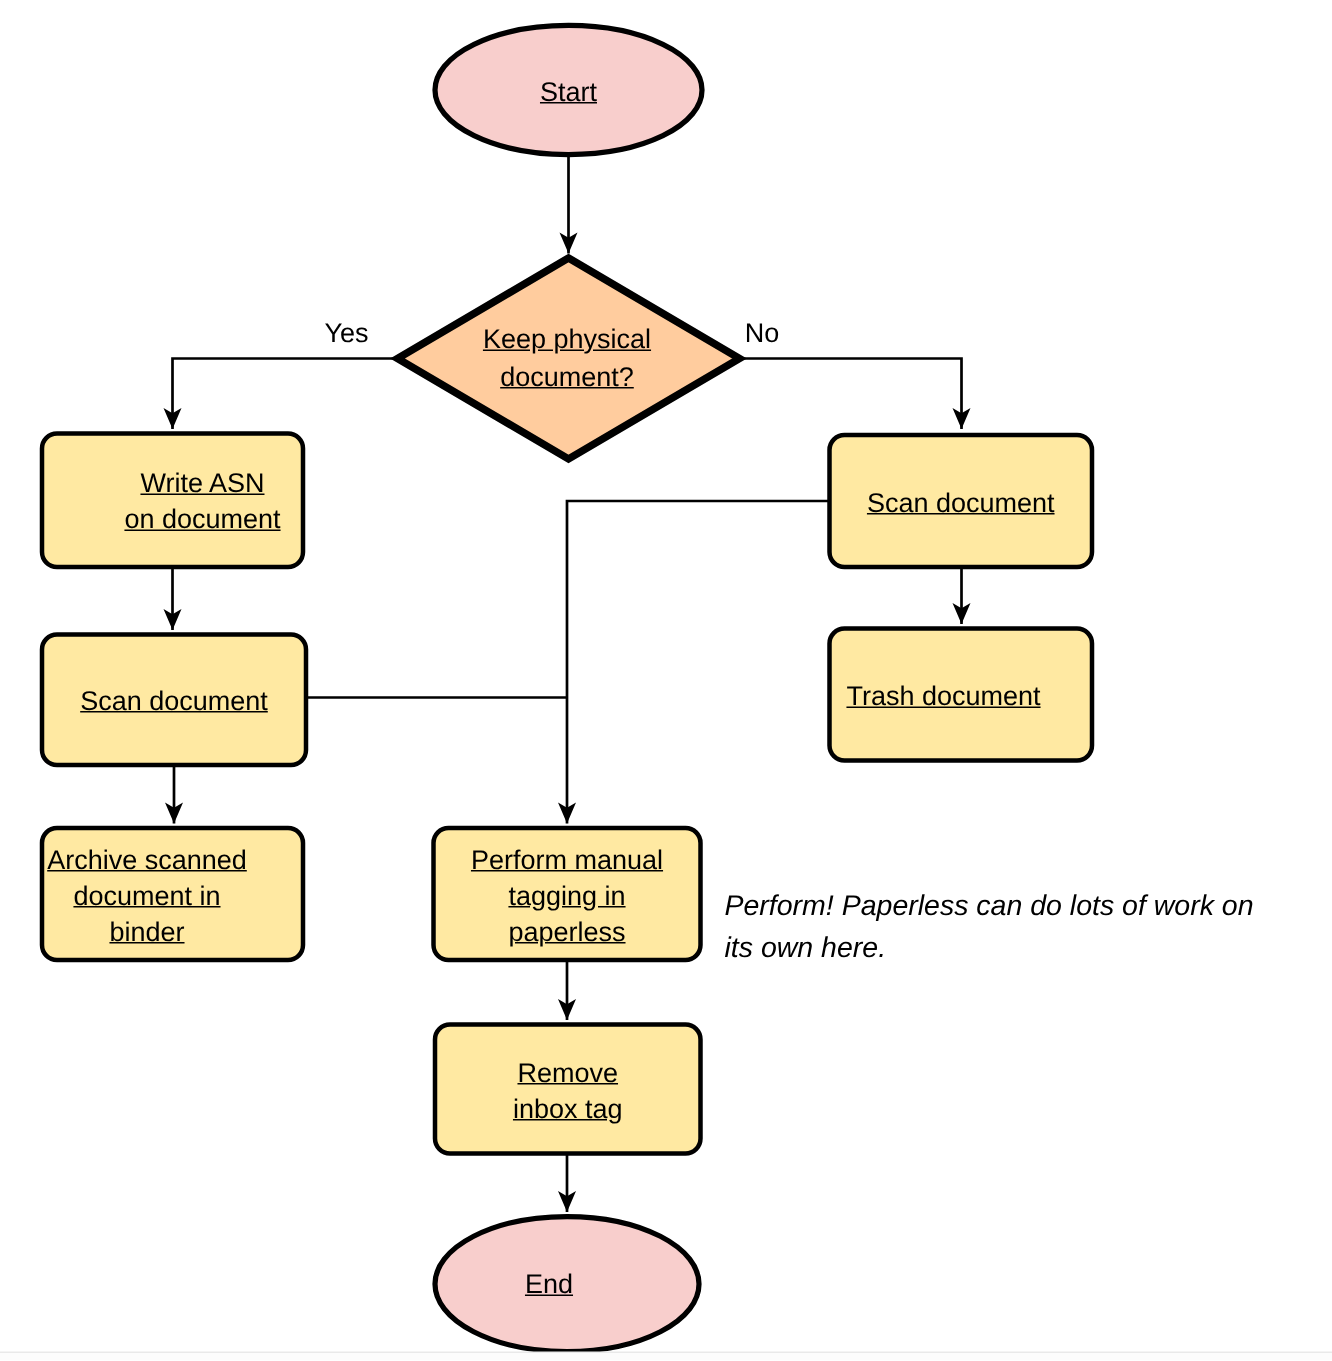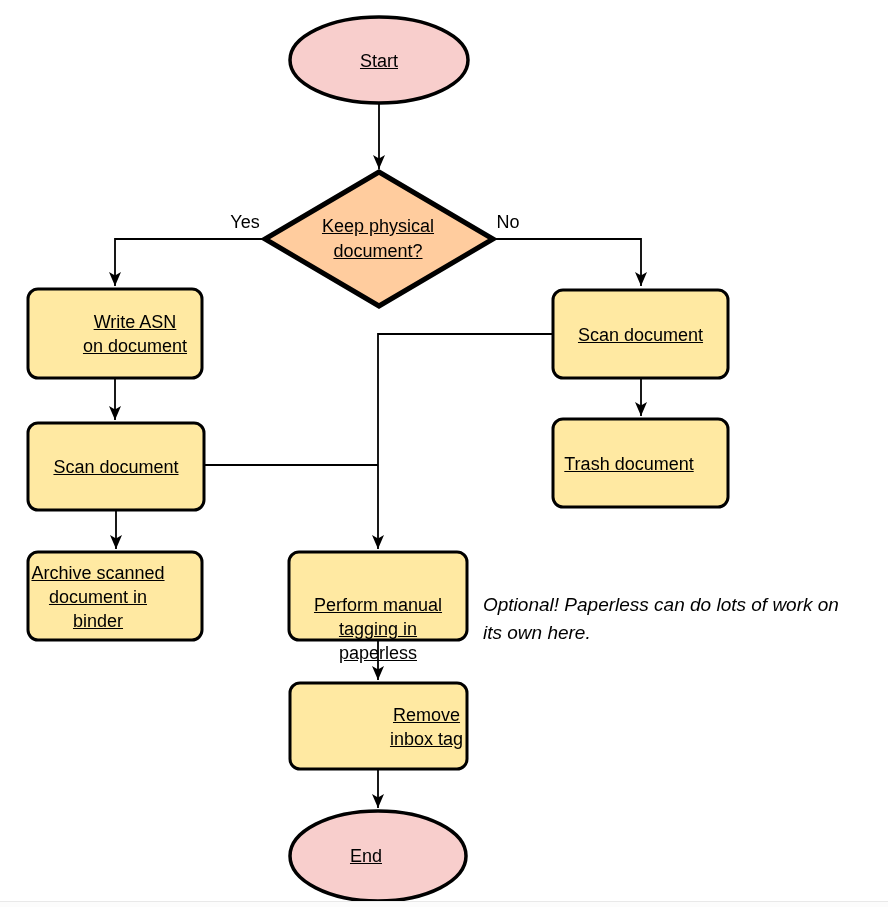--- a/index.html
+++ b/index.html
@@ -118,31 +118,31 @@
   <div class="node-label" style="left:30px; top:424px; width:172px; height:85px;">Scan document</div>
 
   <div class="node-label" style="left:30px; top:554px; width:136px; height:85px;">Archive scanned
 document in
 binder</div>
 
   <div class="node-label" style="left:555px; top:292px; width:171px; height:85px;">Scan document</div>
 
   <div class="node-label" style="left:555px; top:421px; width:148px; height:85px;">Trash document</div>
 
-  <div class="node-label" style="left:291px; top:554px; width:174px; height:85px;margin-top:32px;">Perform manual
+  <div class="node-label" style="left:291px; top:554px; width:174px; height:85px;">Perform manual
 tagging in
 paperless</div>
 
-  <div class="node-label" style="left:292px; top:685px; width:173px; height:83px;padding-left:48px;">Remove
+  <div class="node-label" style="left:292px; top:685px; width:173px; height:83px;">Remove
 inbox tag</div>
 
   <div class="node-label" style="left:280px; top:812px; width:172px; height:88px;">End</div>
 
-  <div class="edge-label" style="left:217px; top:211px; width:56px;text-align:center;">Yes</div>
+  <div class="edge-label" style="left:203px; top:211px; width:56px;text-align:center;">Yes</div>
 
   <div class="edge-label" style="left:484px; top:211px; width:48px;">No</div>
 
-  <div class="annotation">Optional! Paperless can do lots of work on
+  <div class="annotation">Perform! Paperless can do lots of work on
 its own here.</div>
 
   <div class="bottom-rule"></div>
   <div class="bottom-strip"></div>
 </div>
 
 </body></html>

